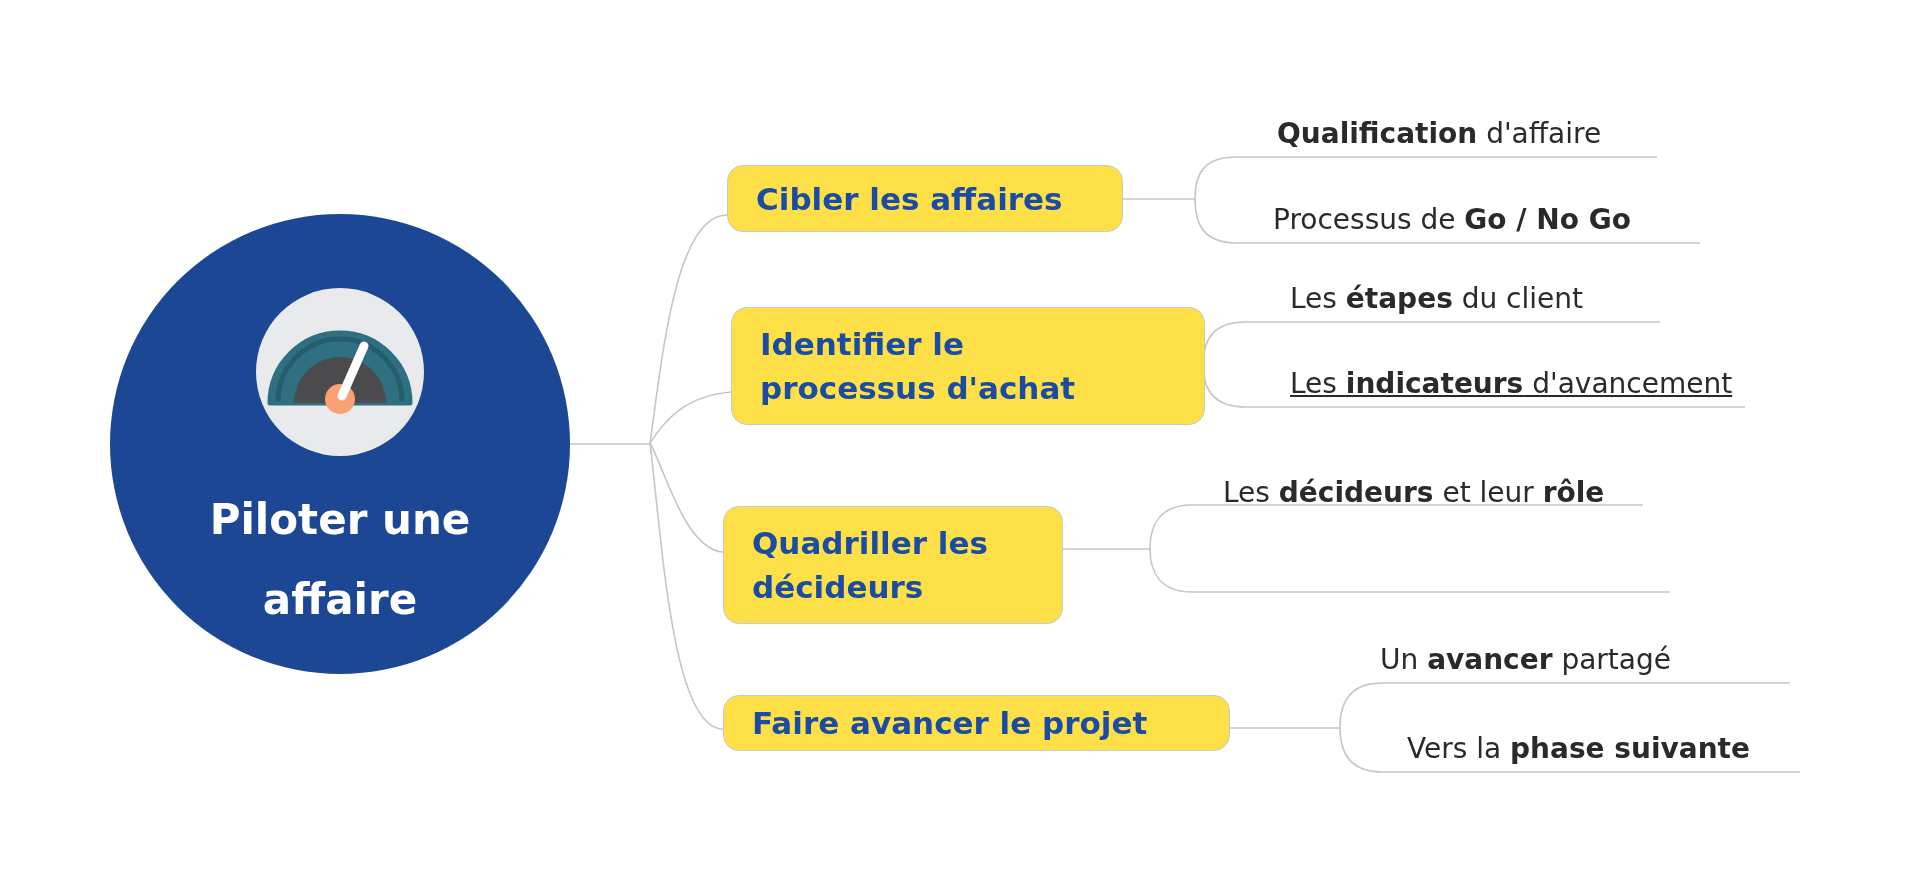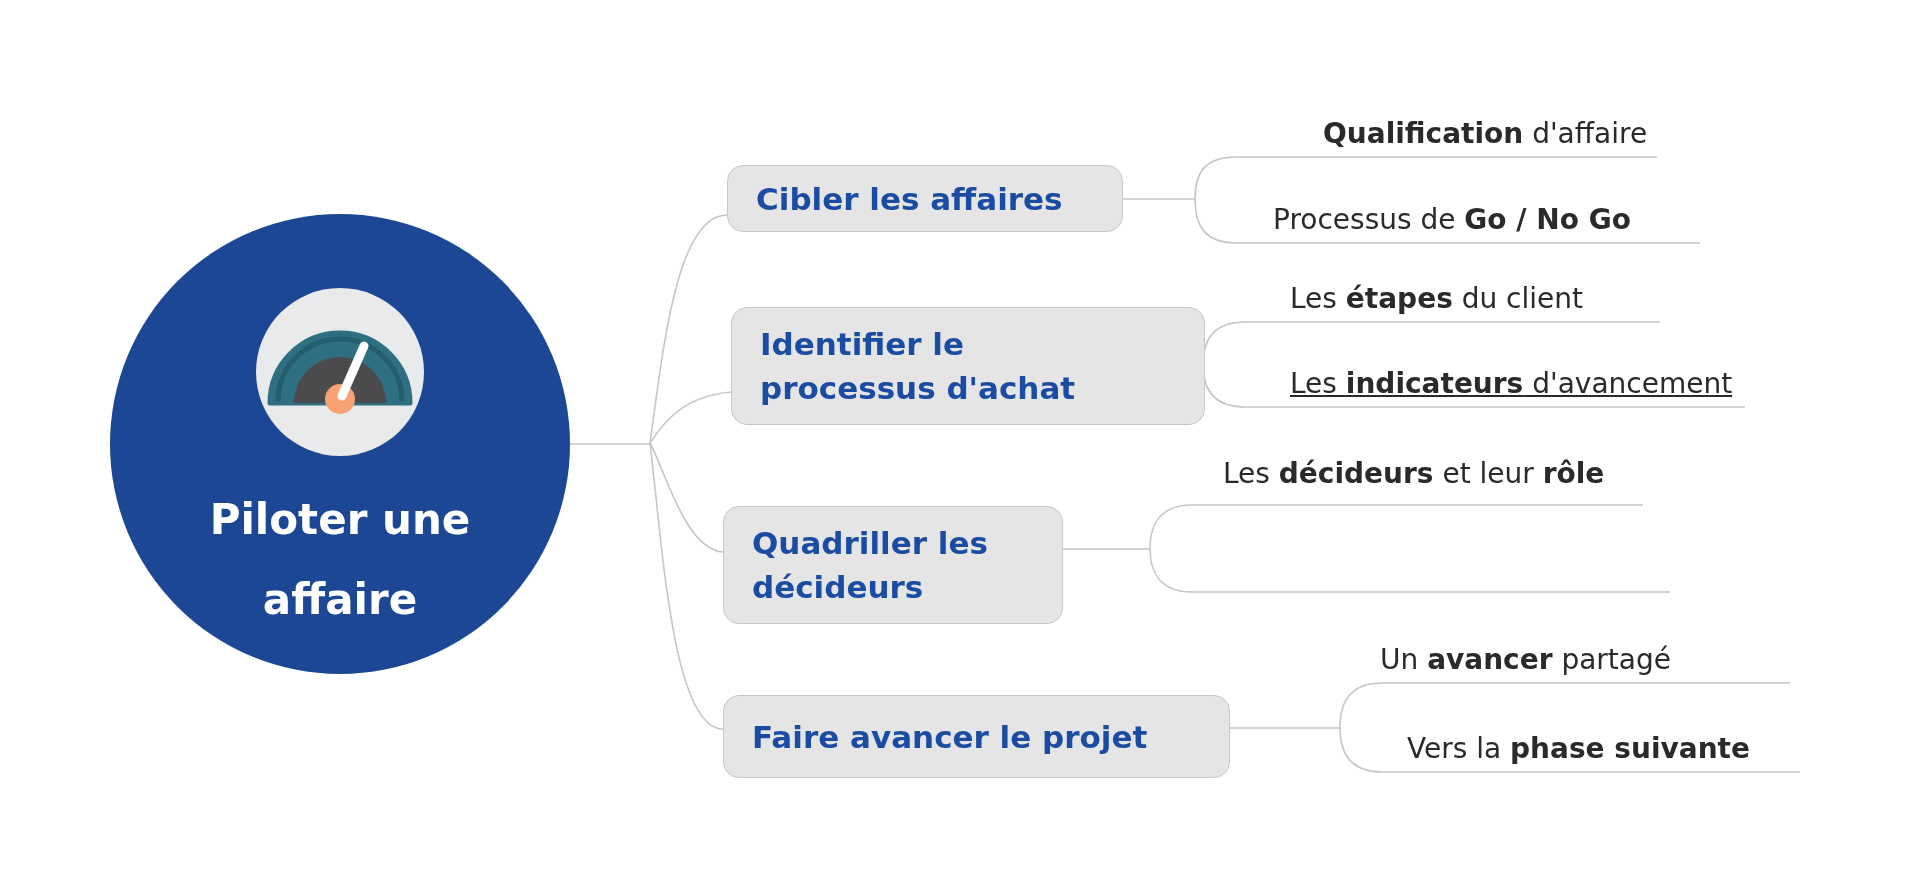--- a/index.html
+++ b/index.html
@@ -23,21 +23,21 @@
     border-radius:50%;background:var(--central-blue);
   }
   .central-icon{position:absolute;left:146px;top:74px;width:168px;height:168px;}
   .central-label{
     position:absolute;left:0;right:0;top:266px;text-align:center;
     color:#ffffff;font-weight:bold;font-size:42px;line-height:80px;white-space:pre-line;
   }
   .connector-svg{position:absolute;left:0;top:0;width:1920px;height:883px;}
   .connector-svg path{fill:none;stroke:var(--line-gray);stroke-width:1.6px;}
   .branch-node{
-    position:absolute;background:#e5e5e5;border:1.5px solid #C9C9C9;border-radius:16px;
+    position:absolute;background:#fde047;border:1.5px solid #C9C9C9;border-radius:16px;
     display:flex;align-items:center;box-sizing:border-box;padding-left:28px;
     color:var(--node-text-blue);font-weight:bold;font-size:31px;line-height:44px;
     white-space:pre-line;
   }
   .leaf-topic{
     position:absolute;color:var(--leaf-text);font-size:28px;line-height:34px;white-space:nowrap;
   }
   .leaf-topic .seg-bold{font-weight:bold;}
   .gauge-bg{fill:var(--icon-bg);}
   .gauge-band{fill:var(--gauge-teal);stroke:var(--gauge-teal);stroke-width:5;stroke-linejoin:round;}
@@ -88,25 +88,25 @@
     <span>Cibler les affaires</span>
   </div>
   <div class="branch-node" style="left:731px;top:307px;width:474px;height:118px;">
     <span>Identifier le
 processus d'achat</span>
   </div>
   <div class="branch-node" style="left:723px;top:506px;width:340px;height:118px;">
     <span>Quadriller les
 décideurs</span>
   </div>
-  <div class="branch-node" style="left:723px;top:695px;width:507px;height:83px;">
+  <div class="branch-node" style="left:723px;top:695px;width:507px;height:56px;">
     <span>Faire avancer le projet</span>
   </div>
 
-  <div class="leaf-topic" style="left:1277px;top:117px;margin-left:46px;"><span class="seg-bold">Qualification</span><span class="seg-regular"> d'affaire</span></div>
+  <div class="leaf-topic" style="left:1277px;top:117px;"><span class="seg-bold">Qualification</span><span class="seg-regular"> d'affaire</span></div>
   <div class="leaf-topic" style="left:1273px;top:203px;"><span class="seg-regular">Processus de </span><span class="seg-bold">Go / No Go</span></div>
   <div class="leaf-topic" style="left:1290px;top:282px;"><span class="seg-regular">Les </span><span class="seg-bold">étapes</span><span class="seg-regular"> du client</span></div>
   <div class="leaf-topic" style="left:1290px;top:367px;text-decoration:underline;"><span class="seg-regular">Les </span><span class="seg-bold">indicateurs</span><span class="seg-regular"> d'avancement</span></div>
-  <div class="leaf-topic" style="left:1223px;top:457px;"><span class="seg-regular">Les </span><span class="seg-bold">décideurs</span><span class="seg-regular"> et leur </span><span class="seg-bold">rôle</span></div>
+  <div class="leaf-topic" style="left:1223px;top:476px;"><span class="seg-regular">Les </span><span class="seg-bold">décideurs</span><span class="seg-regular"> et leur </span><span class="seg-bold">rôle</span></div>
   <div class="leaf-topic" style="left:1380px;top:643px;"><span class="seg-regular">Un </span><span class="seg-bold">avancer</span><span class="seg-regular"> partagé</span></div>
   <div class="leaf-topic" style="left:1375px;top:732px;margin-left:32px;"><span class="seg-regular">Vers la </span><span class="seg-bold">phase suivante</span></div>
 
 </div>
 
 </body></html>

